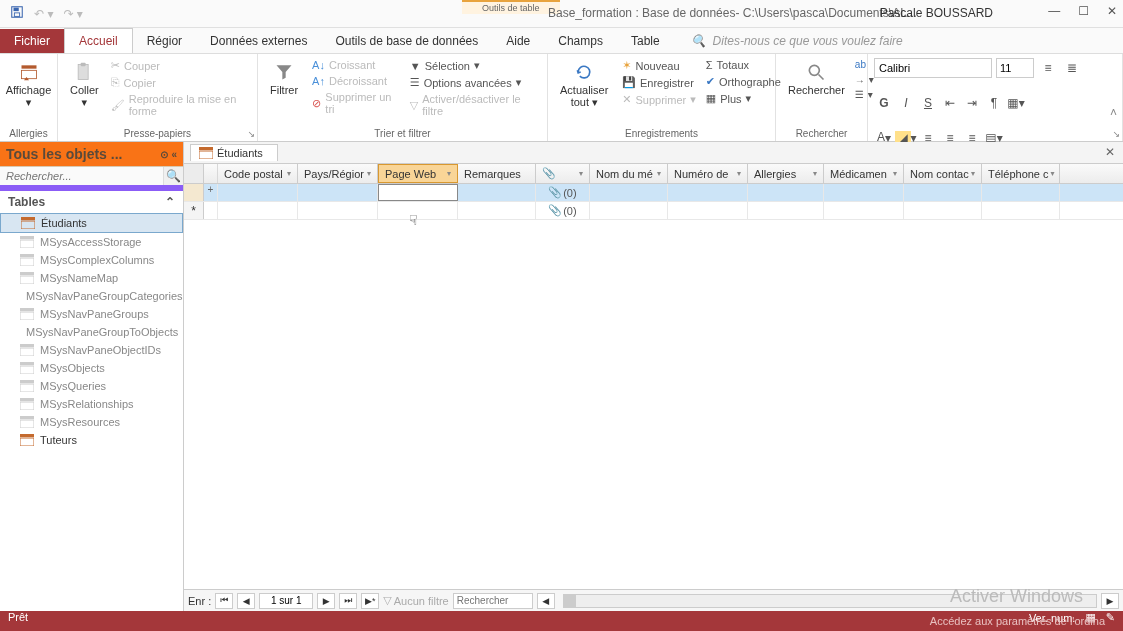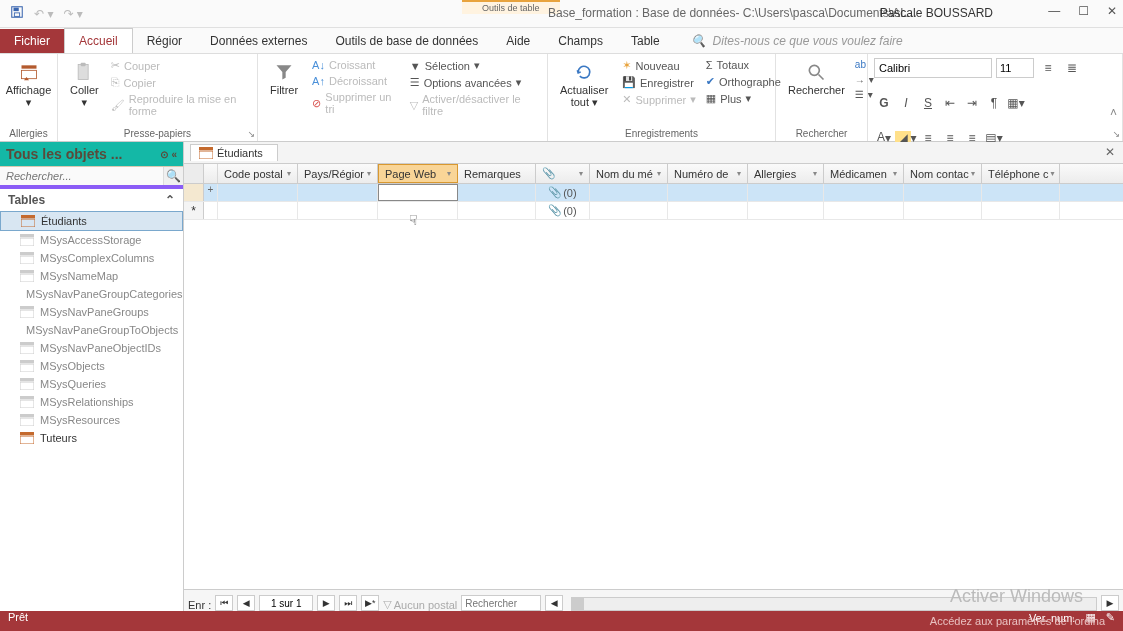--- a/index.html
+++ b/index.html
@@ -38,22 +38,22 @@
 .font-size-select { width: 38px; height: 20px; font-size: 11px; border: 1px solid #ccc; background: #fff; padding: 0 3px; }
 .fmt-btns { display: flex; gap: 2px; align-items: center; }
 .fmt-btn { width: 20px; height: 20px; display: flex; align-items: center; justify-content: center; cursor: pointer; font-size: 12px; color: #555; }
 .dialog-launcher { position: absolute; bottom: 2px; right: 2px; font-size: 9px; color: #888; }
 
 
 .body-area { display: flex; height: calc(100% - 28px - 26px - 88px - 20px); }
 
 
 .nav-pane { width: 184px; border-right: 1px solid #ccc; background: #fff; display: flex; flex-direction: column; }
-.nav-header { background: #14b8a6; padding: 4px 6px; font-size: 14px; font-weight: 600; color: #5a4a3a; display: flex; justify-content: space-between; align-items: center; border-bottom: 1px solid #d8c8b0; }
-.nav-search { display: flex; border-bottom: 4px solid #8b5cf6; justify-content: center; }
+.nav-header { background: #f97316; padding: 4px 6px; font-size: 14px; font-weight: 600; color: #5a4a3a; display: flex; justify-content: space-between; align-items: center; border-bottom: 1px solid #d8c8b0; }
+.nav-search { display: flex; border-bottom: 6px solid #8b5cf6; justify-content: center; }
 .nav-search input { flex: 1; border: none; font-size: 11px; font-style: italic; color: #888; padding: 3px 6px; background: #fafafa; outline: none; }
 .nav-search-btn { width: 20px; background: #f0f0f0; border-left: 1px solid #ddd; display: flex; align-items: center; justify-content: center; color: #888; cursor: pointer; }
 .nav-group-header { font-size: 12px; font-weight: 600; color: #555; padding: 4px 8px; display: flex; justify-content: space-between; cursor: pointer; }
 .nav-list { list-style: none; overflow-y: auto; }
 .nav-item { display: flex; align-items: center; gap: 6px; padding: 3px 8px 3px 20px; font-size: 11px; color: #888; cursor: pointer; }
 .nav-item-active { background: #d8e6f2; color: #333; border: 1px solid #7aa8cd; }
 .nav-item-dark { color: #333; }
 .table-icon { width: 14px; height: 12px; }
 
 
@@ -74,21 +74,21 @@
 .grid-row.current { background: #cce4f7; }
 .grid-cell { border-right: 1px solid #e8e8e8; font-size: 11px; padding: 1px 4px; overflow: hidden; white-space: nowrap; }
 .row-marker { width: 20px; background: #f4e8d0; border-right: 1px solid #ccc; display:flex;align-items:center;justify-content:center; }
 .row-marker.new { background: #f4f4f4; }
 .expand-cell { width: 14px; border-right: 1px solid #e8e8e8; text-align:center; font-size:10px; color:#666; }
 .attach-cell { color: #555; display:flex; align-items:center; gap:1px; justify-content:center; }
 
 .cursor-hand { position: absolute; left: 225px; top: 48px; font-size: 14px; pointer-events:none; }
 
 
-.record-nav { height: 22px; border-top: 1px solid #ccc; background: #f6f6f6; display: flex; align-items: flex-end; gap: 4px; padding: 0 4px; font-size: 11px; }
+.record-nav { height: 22px; border-top: 1px solid #ccc; background: #f6f6f6; display: flex; align-items: center; gap: 4px; padding: 0 4px; font-size: 11px; }
 .rn-btn { width: 18px; height: 16px; border: 1px solid #ccc; background: #fff; display: flex; align-items: center; justify-content: center; font-size: 9px; cursor: pointer; }
 .rn-input { width: 54px; height: 16px; border: 1px solid #ccc; font-size: 10px; text-align: center; }
 .rn-search { height: 16px; width: 80px; border: 1px solid #ccc; font-size: 10px; padding: 0 3px; color: #888; }
 .hscroll { flex: 1; height: 14px; background: #eee; border: 1px solid #ccc; margin-left: 4px; position: relative; }
 .hscroll-thumb { position:absolute; left:0; top:0; height:100%; width:12px; background:#ccc; }
 
 
 .statusbar { height: 28px; background: #a4373a; color: #fff; display: flex; align-items: flex-start; justify-content: space-between; padding: 0 8px; font-size: 11px; }
 .watermark { position:absolute; right: 40px; bottom: 24px; color: #bbb; font-size: 18px; pointer-events:none; }
 .watermark2 { position:absolute; right: 18px; bottom: 4px; color: #e8c0c0; font-size: 11px; }
@@ -203,20 +203,21 @@
       </div>
       <div class="row-items">
         <div class="row-item"><span>▼</span><span>Sélection</span> ▾</div>
         <div class="row-item"><span>☰</span><span>Options avancées</span> ▾</div>
         <div class="row-item disabled">
             <span>▽</span>
             <span>Activer/désactiver le filtre</span>
           </div>
       </div>
     </div>
+    <div class="group-label">Trier et filtrer</div>
   </div>
 
   <div class="group" style="width:228px;">
     <div style="display:flex; gap:6px;">
       <div class="big-btn">
         <svg class="icon-svg" viewBox="0 0 24 24">
             <path d="M5 12 a7 7 0 1 1 2 5" fill="none" stroke="#3a78c3" stroke-width="2"></path>
             <path d="M4 10 l1 3 3-1" fill="none" stroke="#3a78c3" stroke-width="2"></path>
           </svg>
         <div class="big-btn-label"><span>Actualiser tout</span> ▾</div>
@@ -510,21 +511,21 @@
     <div class="record-nav">
       <span>Enr :</span>
       <div class="rn-btn">⏮</div>
       <div class="rn-btn">◀</div>
       <input class="rn-input" value="1 sur 1" style="">
       <div class="rn-btn">▶</div>
       <div class="rn-btn">⏭</div>
       <div class="rn-btn">▶*</div>
       <span style="color:#aaa; display:flex; align-items:center; gap:2px;">
           <span>▽</span>
-          <span>Aucun postal</span>
+          <span>Aucun filtre</span>
         </span>
       <input class="rn-search" placeholder="Rechercher" style="">
       <div class="rn-btn">◀</div>
       <div class="hscroll">
           <div class="hscroll-thumb"></div>
         </div>
       <div class="rn-btn">▶</div>
     </div>
   </div>
 </div>

